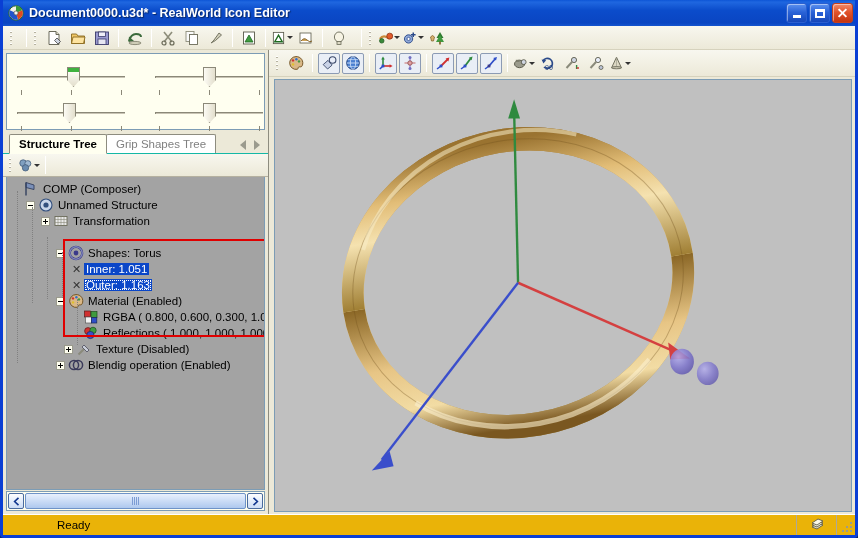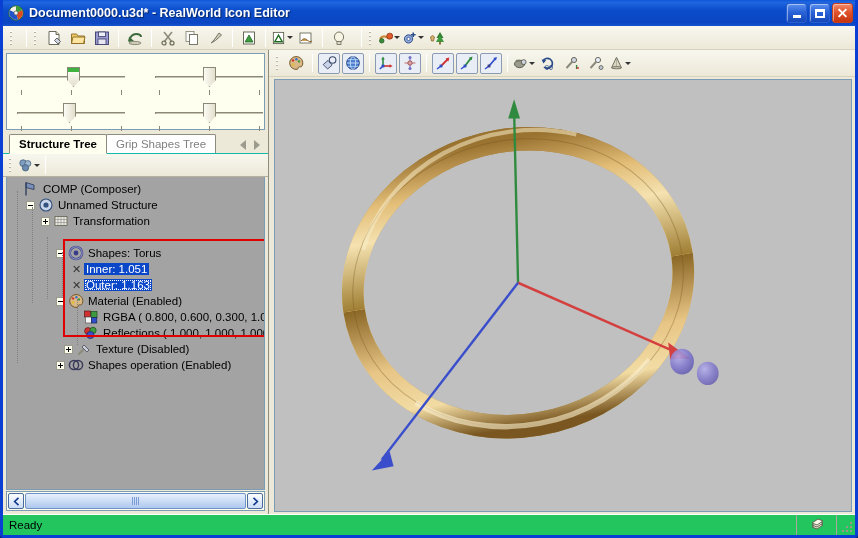--- a/index.html
+++ b/index.html
@@ -164,21 +164,21 @@
     background:linear-gradient(to bottom,#f8f7ef,#ece9d8); padding-left:4px;
     border-bottom:1px solid #d6d2bd;
   }
   .viewport {
     flex:1 1 auto; margin:2px 3px 2px 5px; background:#c0c0c0;
     border:1px solid #7c9cb5; position:relative; overflow:hidden;
   }
   
   .statusbar {
     height:21px; flex:0 0 21px; display:flex; align-items:center;
-    background:#22c55e; border-top:1px solid #fff;
+    background:#eab308; border-top:1px solid #fff;padding-left:48px;
   }
   .statustext { padding-left:6px; font-size:11.5px; color:#000; flex:1 1 auto;
     border-right:1px solid #aca899; height:100%; display:flex; align-items:center;}
   .statuspanel { width:40px; height:100%; border-right:1px solid #aca899;
     display:flex;align-items:center;justify-content:center;}
   .resizegrip { width:18px;height:100%;position:relative; }
   .resizegrip i { position:absolute; width:2px;height:2px;background:#9a9a8c; }
 </style>
 </head>
 <body>
@@ -456,21 +456,21 @@
                 <path d="M8 4 L13 9 L11 11 L6 6z" fill="#c9ced8" stroke="#4a4a5a" stroke-width=".8"></path>
               </svg></span>
             <span class="lbl">Texture (Disabled)</span>
           </div>
           <div class="node" style="top: 180px; left: 49px;">
             <span class="exp plus"></span>
             <span class="ico"><svg width="16" height="16" viewBox="0 0 16 16">
                 <circle cx="6" cy="8" r="4.6" fill="none" stroke="#3a3a5a" stroke-width="1.5"></circle>
                 <circle cx="10" cy="8" r="4.6" fill="none" stroke="#3a3a5a" stroke-width="1.5"></circle>
               </svg></span>
-            <span class="lbl">Shapes operation (Enabled)</span>
+            <span class="lbl">Blendig operation (Enabled)</span>
           </div>
           <div class="dline" style="left: 10px; top: 14px; height: 172px;"></div>
           <div class="dline" style="left: 25px; top: 30px; height: 96px;"></div>
           <div class="dline" style="left: 40px; top: 60px; height: 62px;"></div>
           <div class="dline" style="left: 55px; top: 75px; height: 46px;"></div>
           <div class="dline" style="left: 70px; top: 122px; height: 46px;"></div>
           <div class="redbox" style="left: 56px; top: 62px; width: 208px; height: 98px; border-color: rgb(224, 0, 0);"></div>
         </div>
 
       <div class="hscrollrow">

